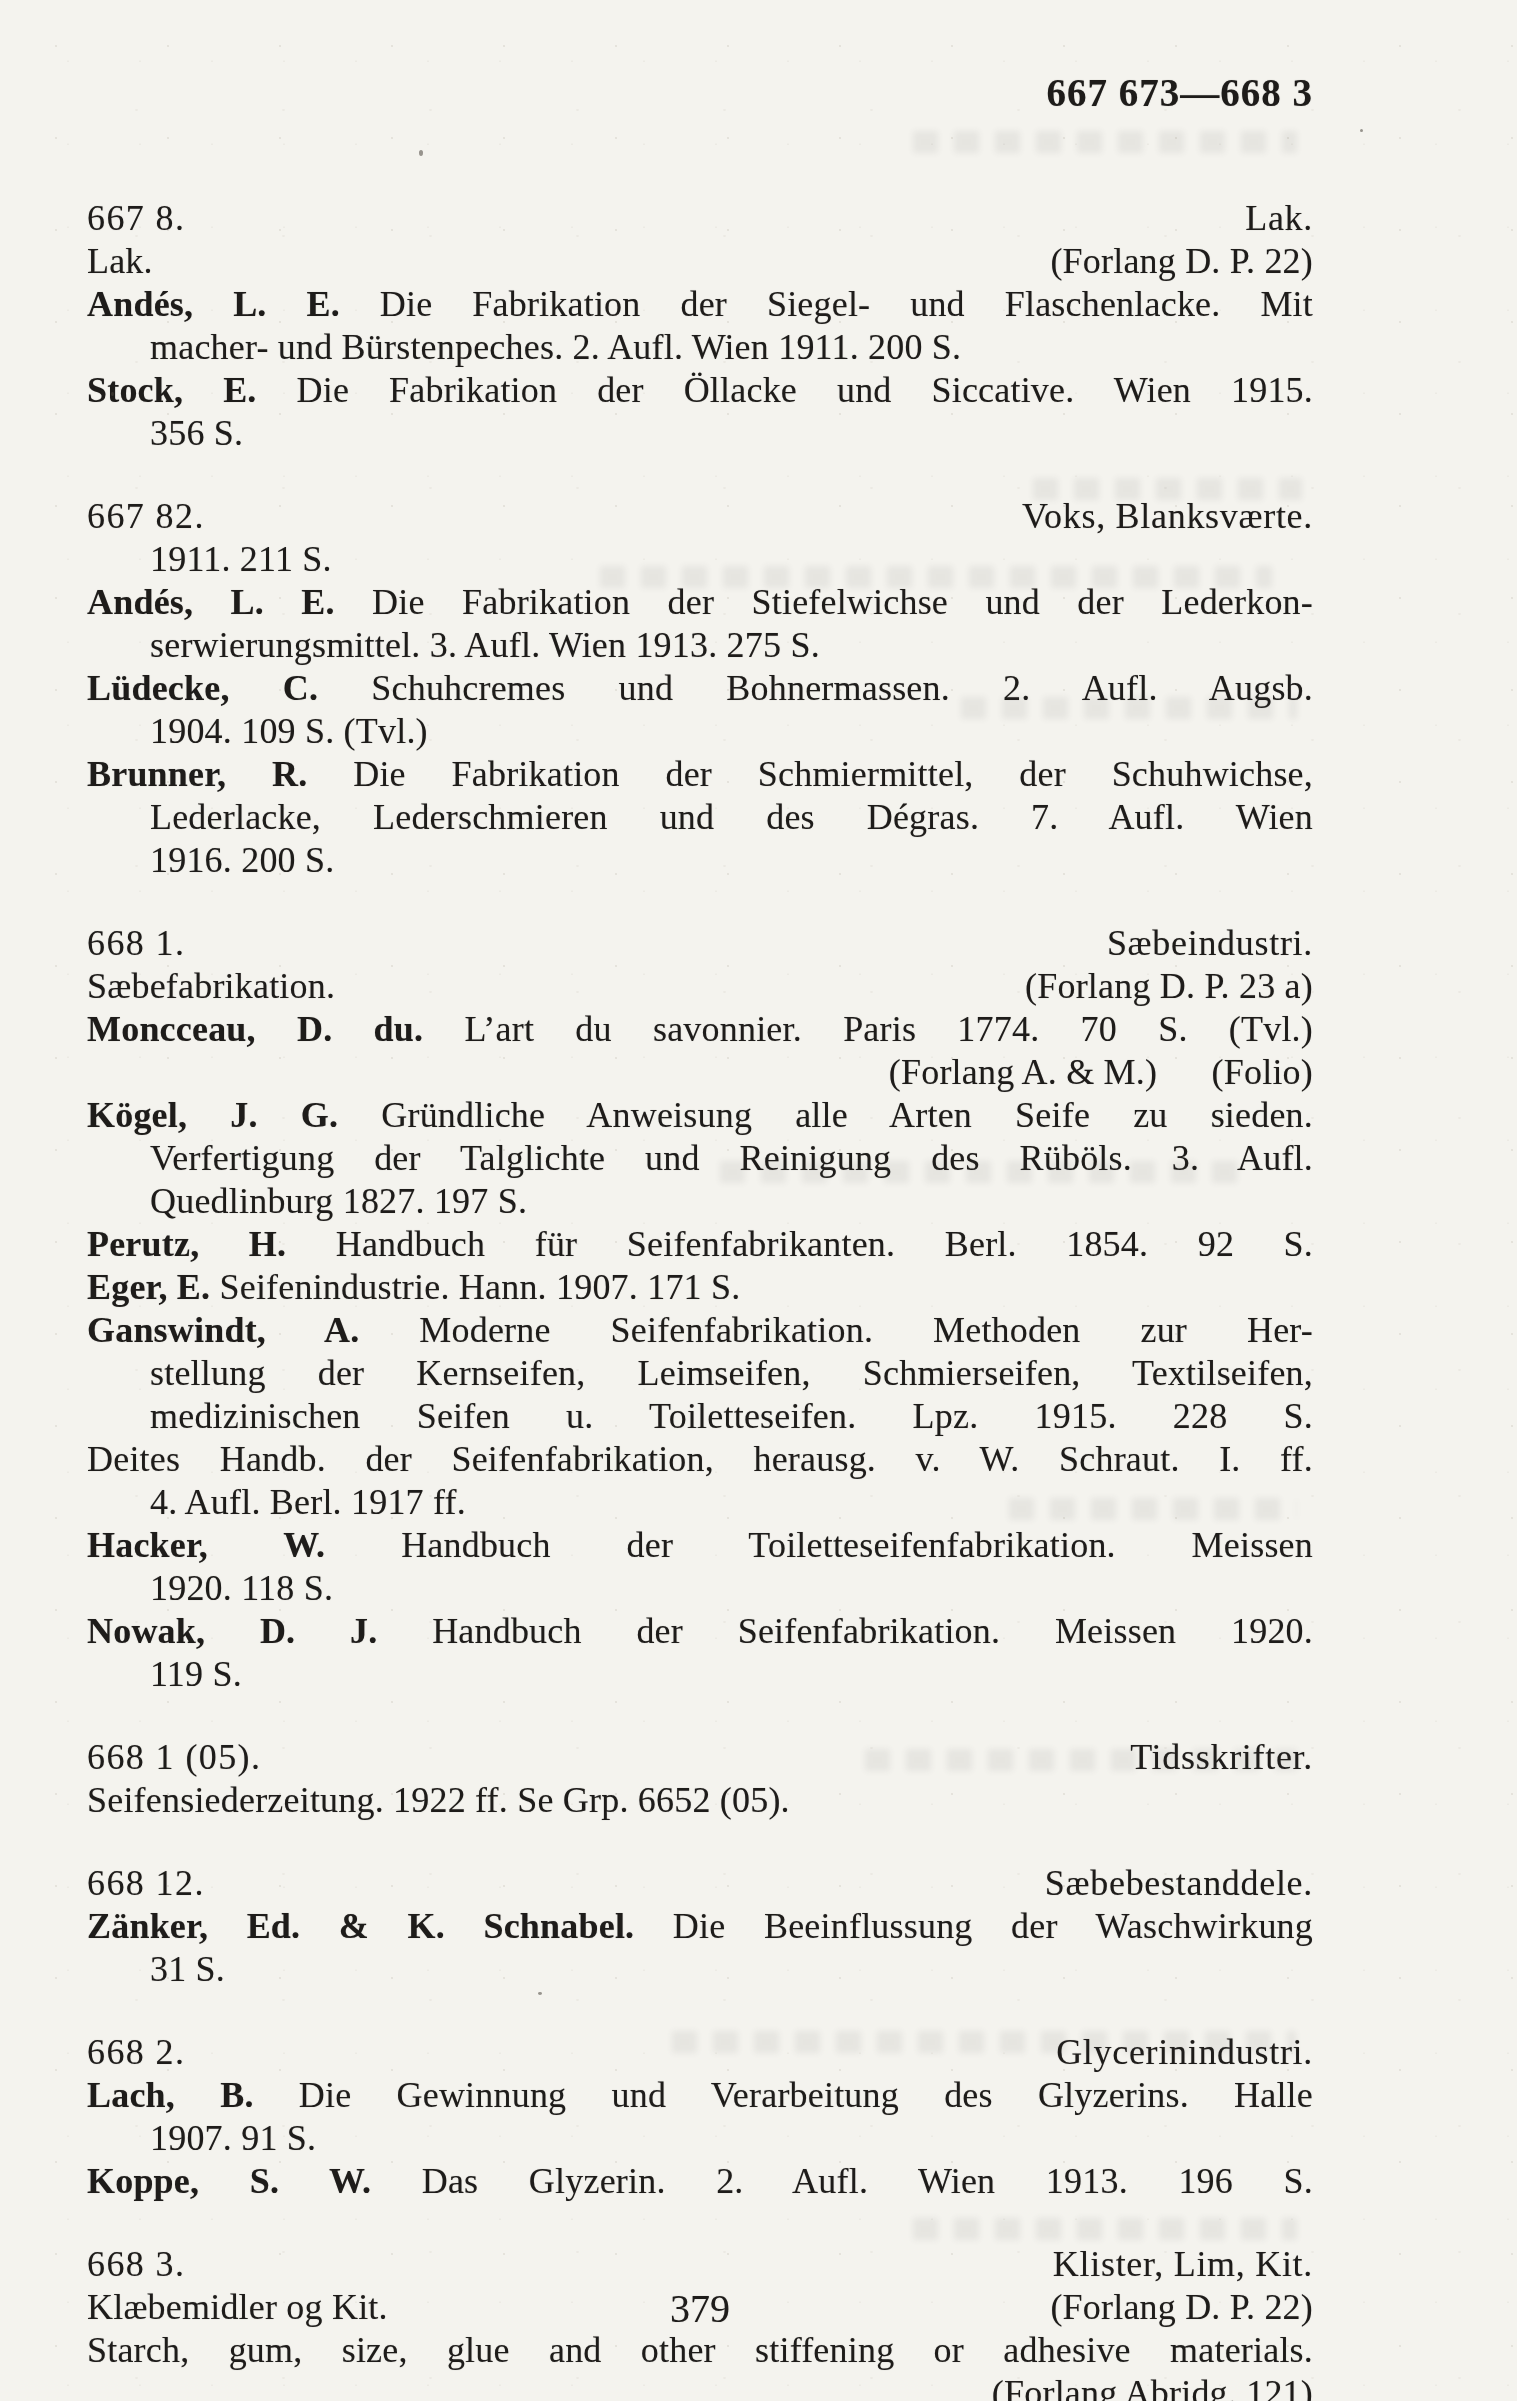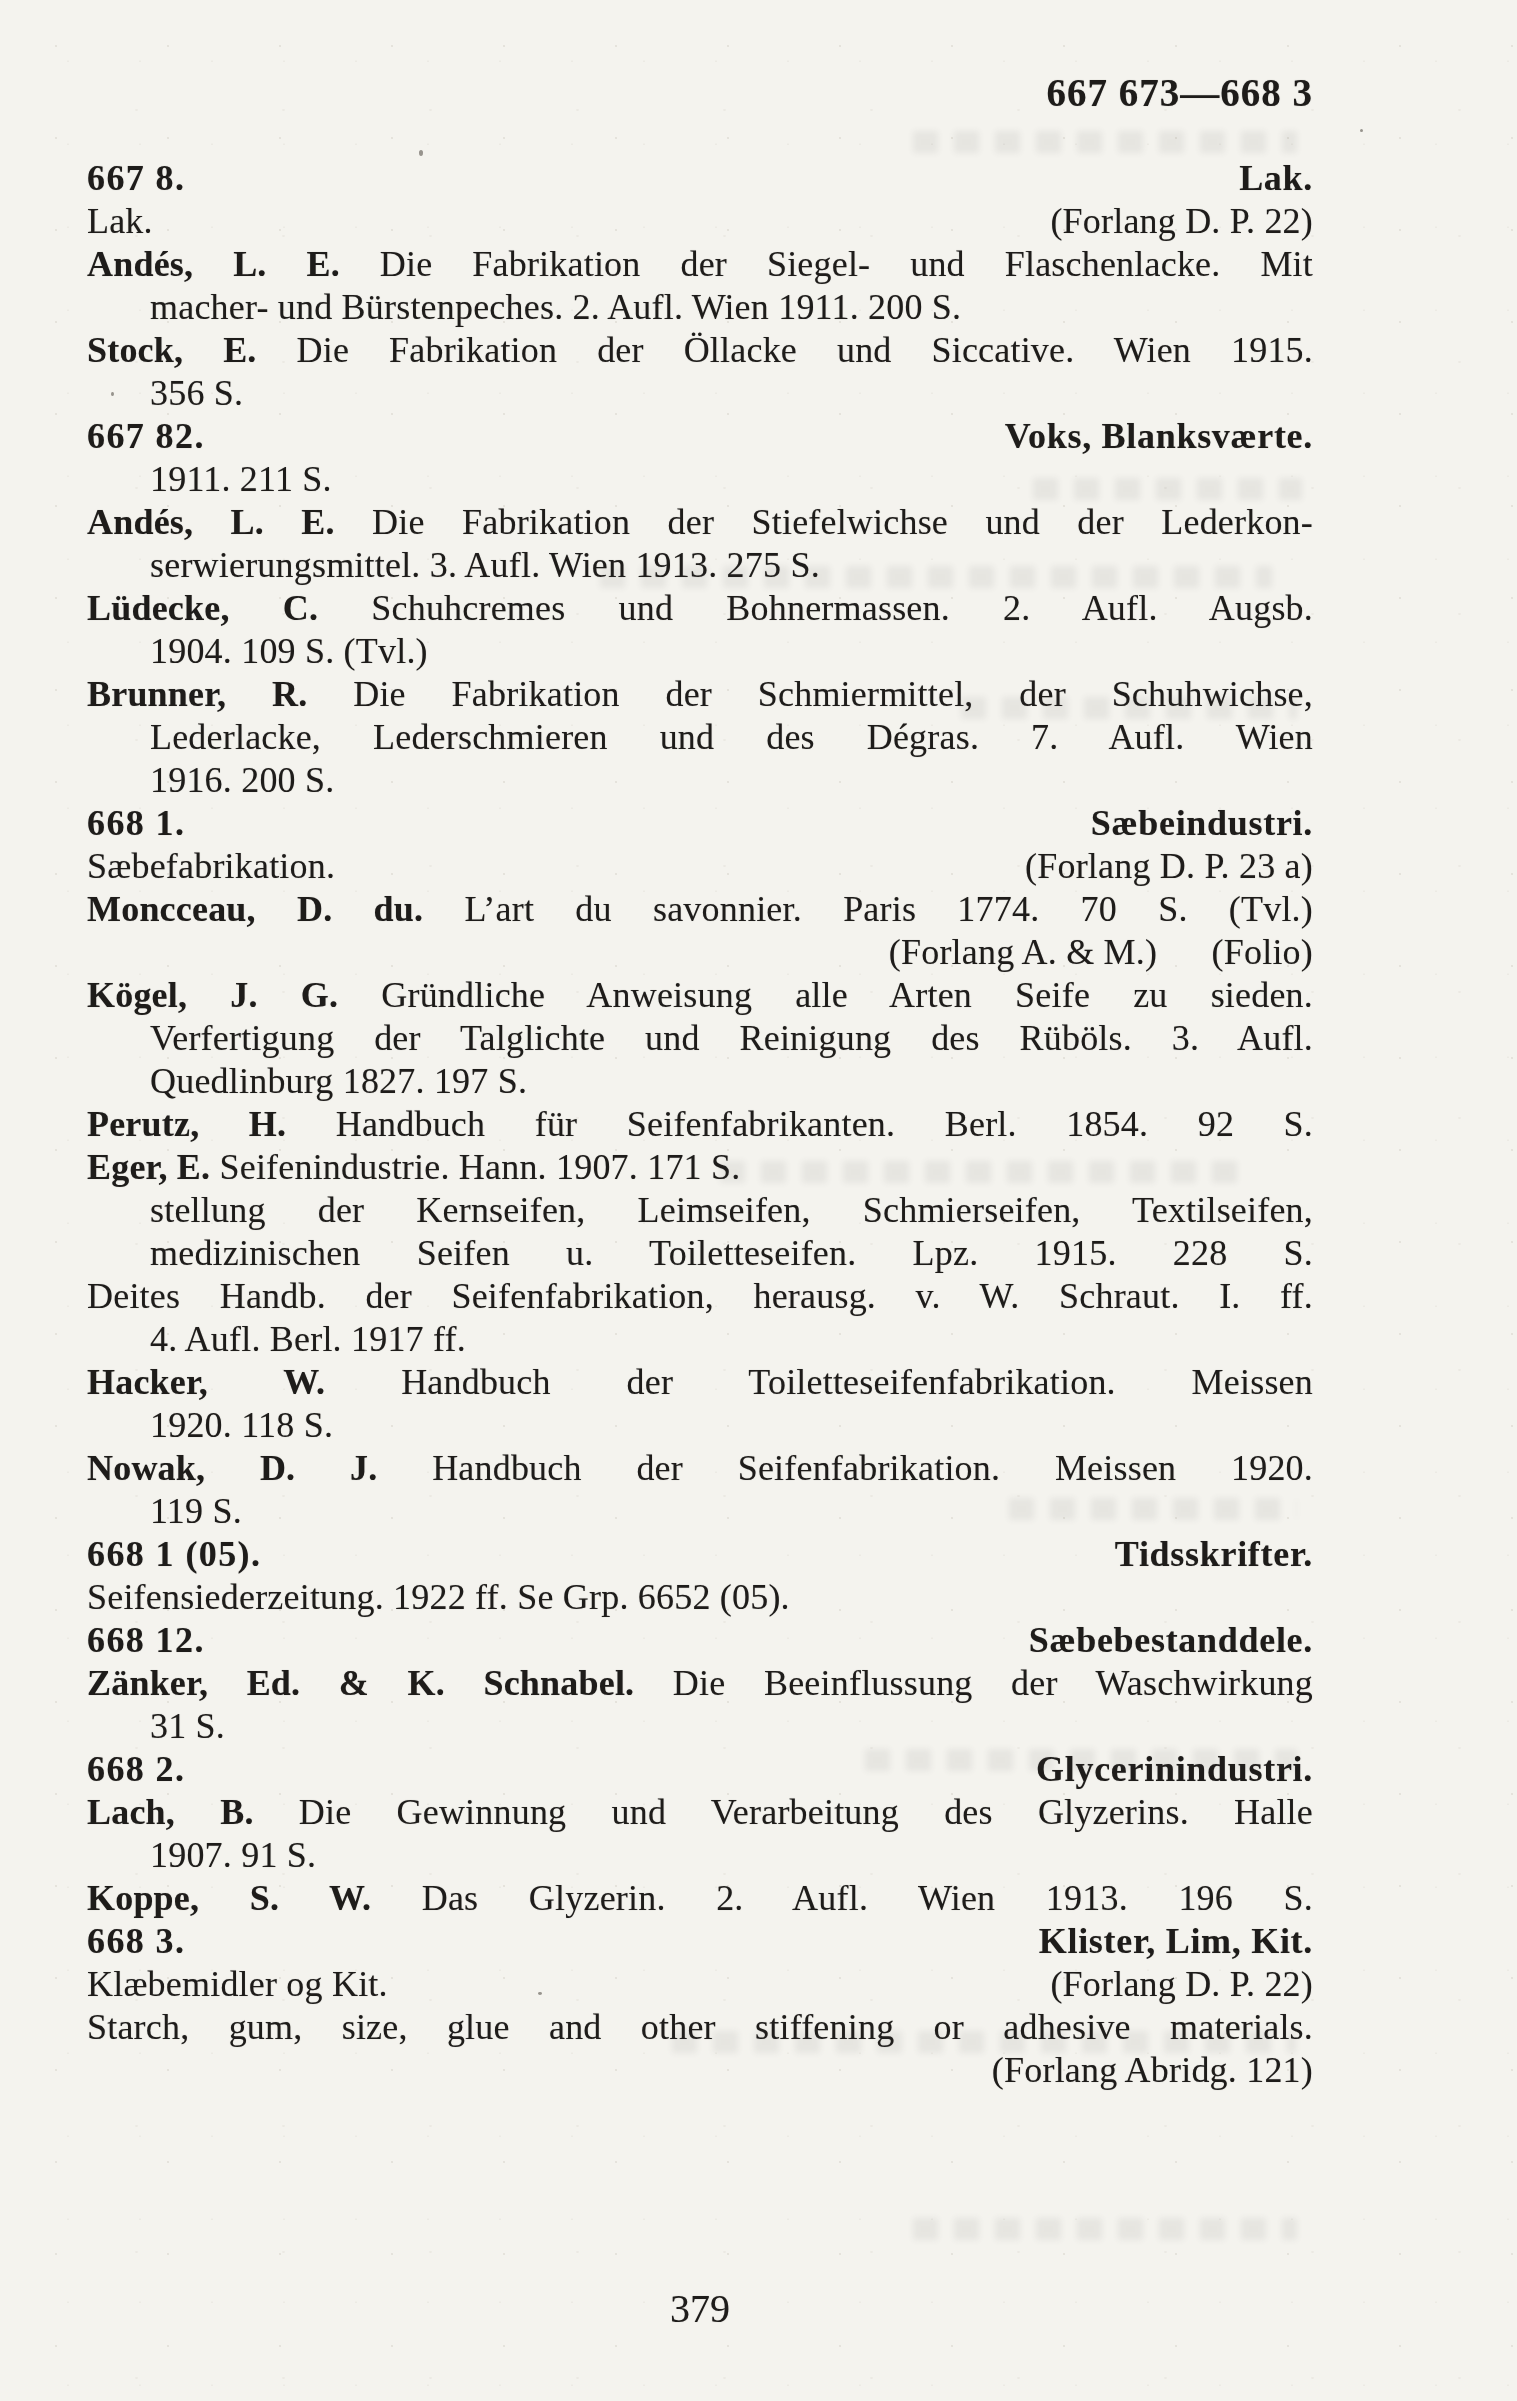--- a/index.html
+++ b/index.html
@@ -26,21 +26,21 @@
     position:absolute;left:87px;top:157px;width:1226px;
     font-size:36px;
     text-shadow:0 0 1px rgba(30,28,26,.30);
   }
   .sec{display:block;}
   .line{line-height:43px;letter-spacing:0.2px;}
   .tline{text-align:left;}
   .ind{padding-left:63px;}
   .just{text-align:justify;text-align-last:justify;}
   .lr{display:flex;justify-content:space-between;}
-  .hd{font-weight:700;letter-spacing:0.7px;}
+  .hd{font-weight:400;letter-spacing:0.7px;margin-top:40px;}
   .hd .cell-left{letter-spacing:1.4px;}
   .rline{text-align:right;}
   b{font-weight:700;}
   .page-number{
     position:absolute;left:87px;top:2287px;width:1226px;
     text-align:center;font-size:40px;line-height:43px;
     text-shadow:0 0 1px rgba(30,28,26,.30);
   }
   
   .ghost{
@@ -95,20 +95,21 @@
           <span class="cell-left">Sæbefabrikation.</span>
           <span class="cell-right">(Forlang D. P. 23 a)</span>
         </div>
         <div class="line tline just"><b>Moncceau, D. du.</b> L’art du savonnier. Paris 1774. 70 S. (Tvl.)</div>
         <div class="line rline">(Forlang A. &amp; M.)  (Folio)</div>
         <div class="line tline just"><b>Kögel, J. G.</b> Gründliche Anweisung alle Arten Seife zu sieden.</div>
         <div class="line tline ind just">Verfertigung der Talglichte und Reinigung des Rüböls. 3. Aufl.</div>
         <div class="line tline ind">Quedlinburg 1827. 197 S.</div>
         <div class="line tline just"><b>Perutz, H.</b> Handbuch für Seifenfabrikanten. Berl. 1854. 92 S.</div>
         <div class="line tline"><b>Eger, E.</b> Seifenindustrie. Hann. 1907. 171 S.</div>
+        <div class="line tline just"><b>Ganswindt, A.</b> Moderne Seifenfabrikation. Methoden zur Her-</div>
         <div class="line tline ind just">stellung der Kernseifen, Leimseifen, Schmierseifen, Textilseifen,</div>
         <div class="line tline ind just">medizinischen Seifen u. Toiletteseifen. Lpz. 1915. 228 S.</div>
         <div class="line tline just">Deites Handb. der Seifenfabrikation, herausg. v. W. Schraut. I. ff.</div>
         <div class="line tline ind">4. Aufl. Berl. 1917 ff.</div>
         <div class="line tline just"><b>Hacker, W.</b> Handbuch der Toiletteseifenfabrikation. Meissen</div>
         <div class="line tline ind">1920. 118 S.</div>
         <div class="line tline just"><b>Nowak, D. J.</b> Handbuch der Seifenfabrikation. Meissen 1920.</div>
         <div class="line tline ind">119 S.</div>
       </section>
       <section class="sec">

